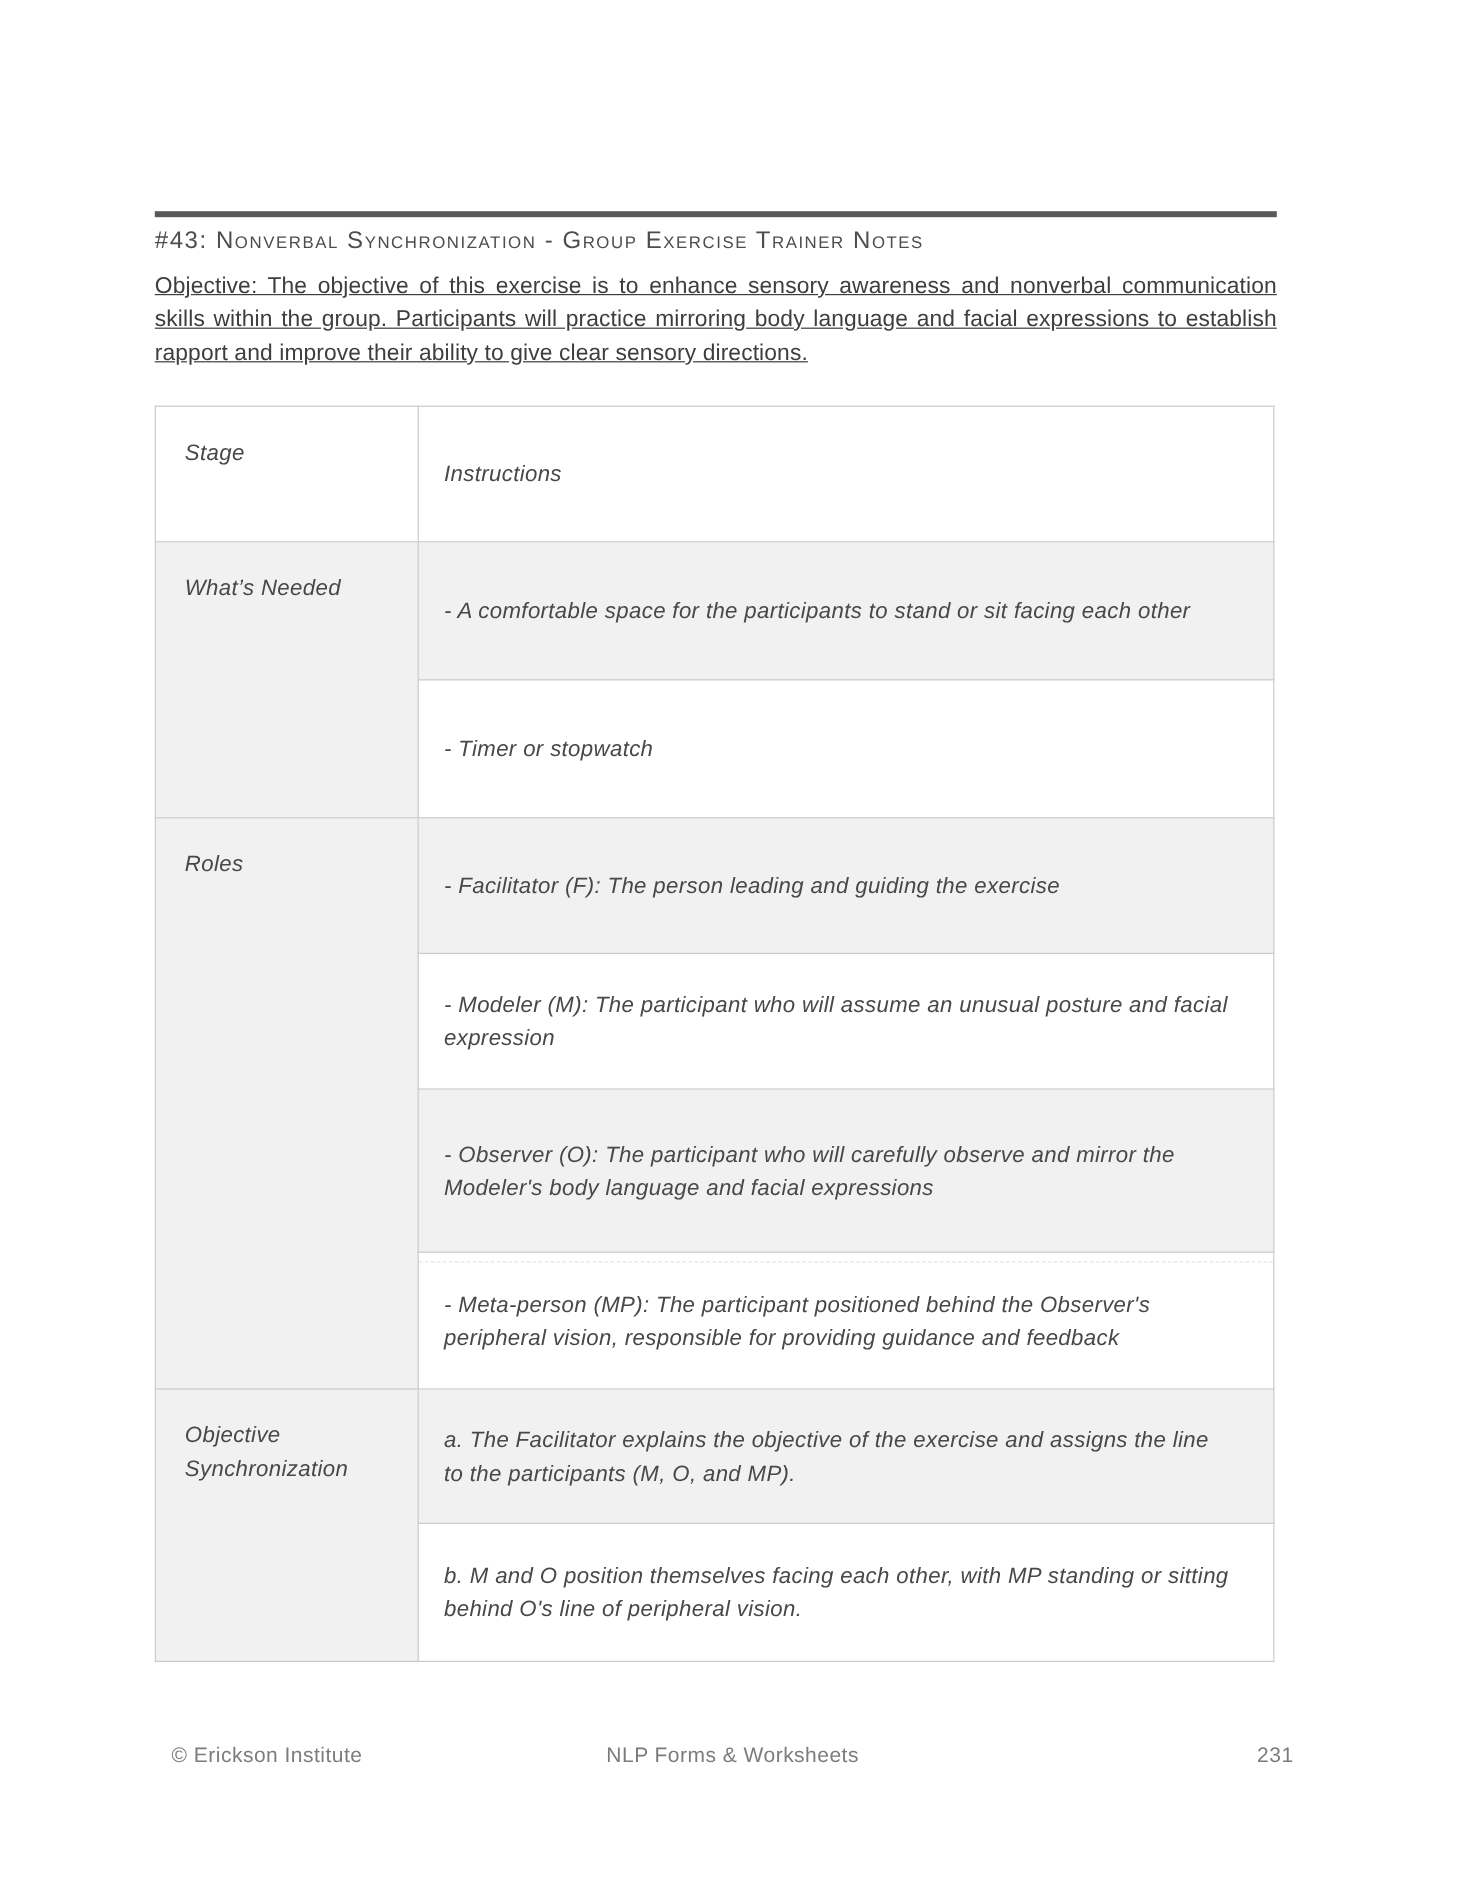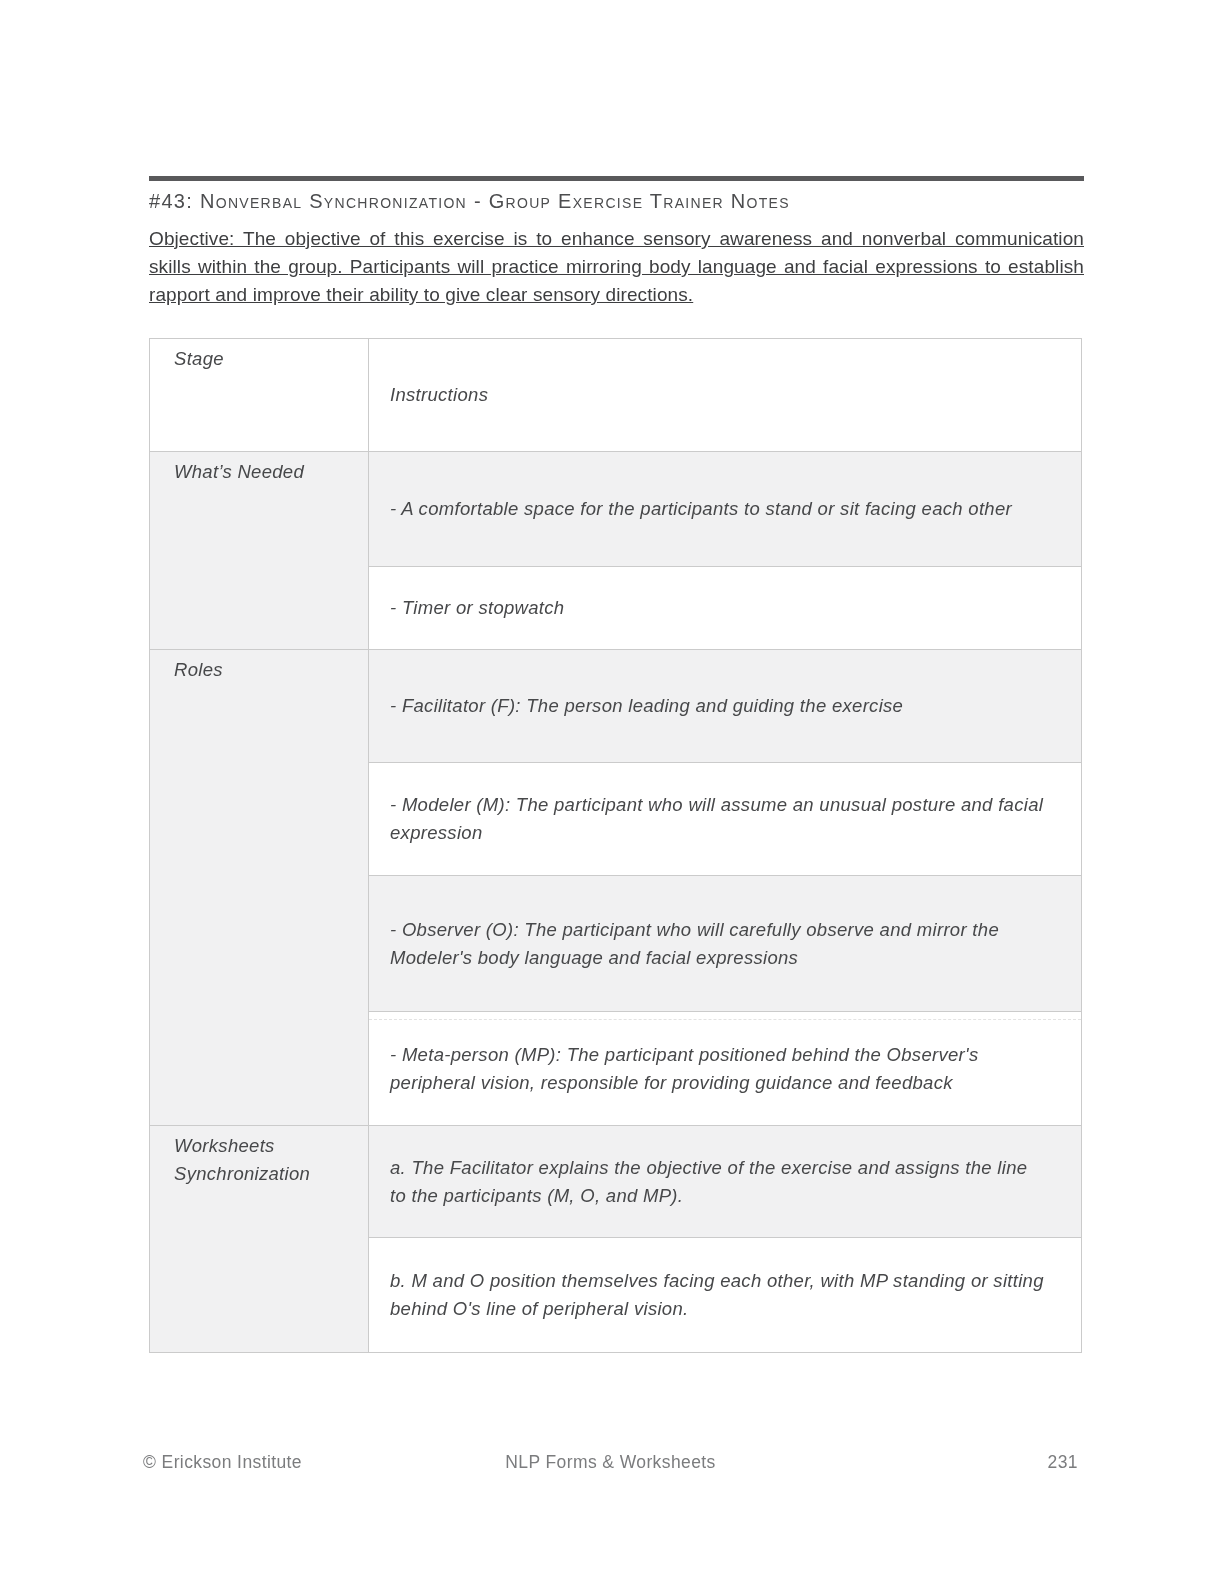--- a/index.html
+++ b/index.html
@@ -15,21 +15,21 @@
   html, body { margin: 0; padding: 0; }
   body {
     width: 1224px; height: 1584px;
     background: #ffffff;
     position: relative;
     overflow: hidden;
     font-family: "Liberation Sans", "DejaVu Sans", sans-serif;
   }
   .content {
     position: absolute;
-    left: 149px; top: 0;
+    left: 129px; top: 0;
     width: 935px;
   }
   .top-rule {
     margin-top: 176px;
     height: 5px;
     background: var(--rule);
   }
   h1.page-title {
     margin: 7px 0 0 0;
     font-size: 20px;
@@ -57,21 +57,21 @@
   table.exercise-table td {
     border: 1px solid var(--table-border);
     font-style: italic;
     font-size: 18.5px;
     color: var(--table-text);
     letter-spacing: 0.3px;
   }
   td.lbl {
     width: 219px;
     vertical-align: top;
-    padding: 6px 16px 0 24px;
+    padding: 24px 16px 0 24px;
     line-height: 28px;
   }
   td.ins {
     vertical-align: middle;
     padding: 0 34px 0 21px;
     line-height: 28px;
     margin-left: 31px;
   }
   .shade { background: var(--row-shade); }
   td.dashed-top { position: relative; }
@@ -109,40 +109,40 @@
     <tbody>
         <tr style="height:113px">
       <td class="lbl">Stage</td>
       <td class="ins">Instructions</td>
     </tr>
 
     <tr style="height:115px">
       <td class="lbl shade" rowspan="2">What’s Needed</td>
       <td class="ins shade">- A comfortable space for the participants to stand or sit facing each other</td>
     </tr>
-    <tr style="height:83px">
+    <tr style="height:115px">
       <td class="ins">- Timer or stopwatch</td>
     </tr>
 
     <tr style="height:113px">
       <td class="lbl shade" rowspan="4">Roles</td>
       <td class="ins shade">- Facilitator (F): The person leading and guiding the exercise</td>
     </tr>
     <tr style="height:113px">
       <td class="ins">- Modeler (M): The participant who will assume an unusual posture and facial expression</td>
     </tr>
     <tr style="height:136px">
       <td class="ins shade">- Observer (O): The participant who will carefully observe and mirror the Modeler's body language and facial expressions</td>
     </tr>
     <tr style="height:114px">
       <td class="ins dashed-top">- Meta-person (MP): The participant positioned behind the Observer's peripheral vision, responsible for providing guidance and feedback</td>
     </tr>
 
     <tr style="height:112px">
-      <td class="lbl shade" rowspan="2">Worksheets Synchronization</td>
+      <td class="lbl shade" rowspan="2">Objective Synchronization</td>
       <td class="ins shade">a. The Facilitator explains the objective of the exercise and assigns the line to the participants (M, O, and MP).</td>
     </tr>
     <tr style="height:115px">
       <td class="ins">b. M and O position themselves facing each other, with MP standing or sitting behind O's line of peripheral vision.</td>
     </tr>
   </tbody>
     </table>
 
 </div>
 

